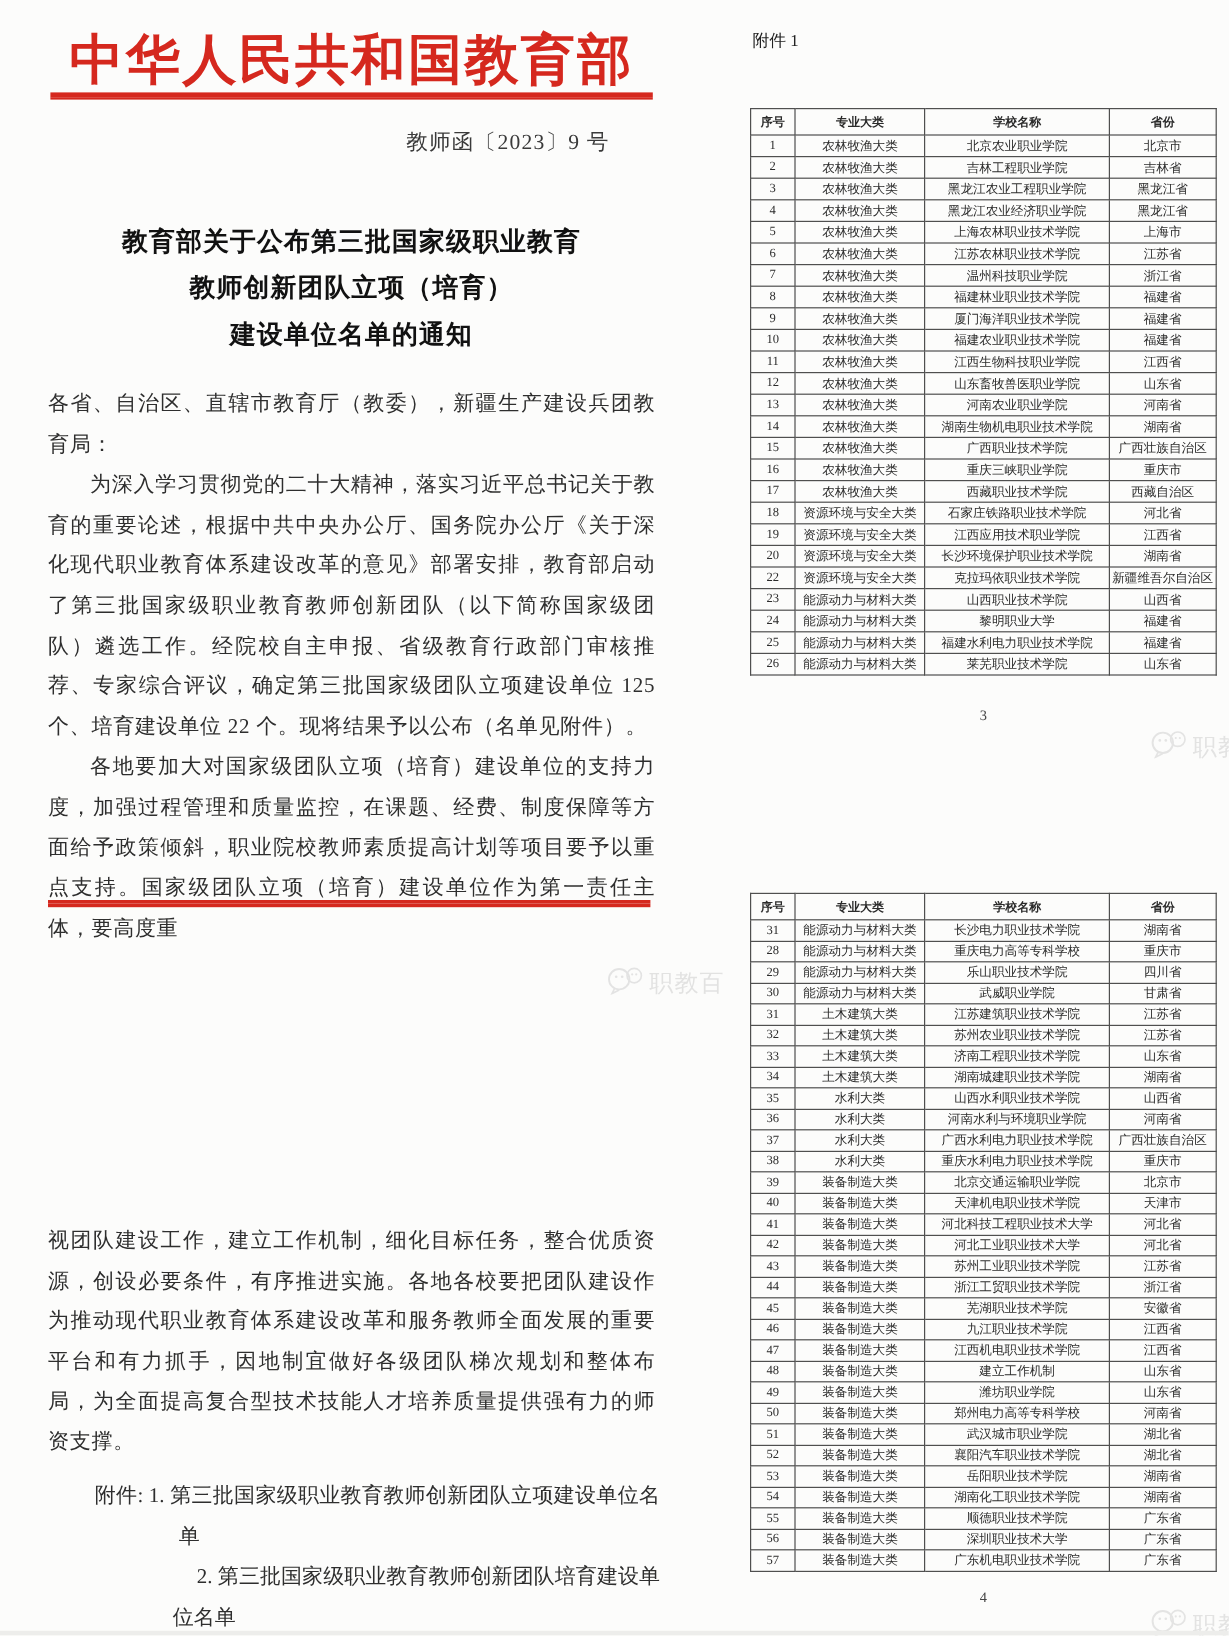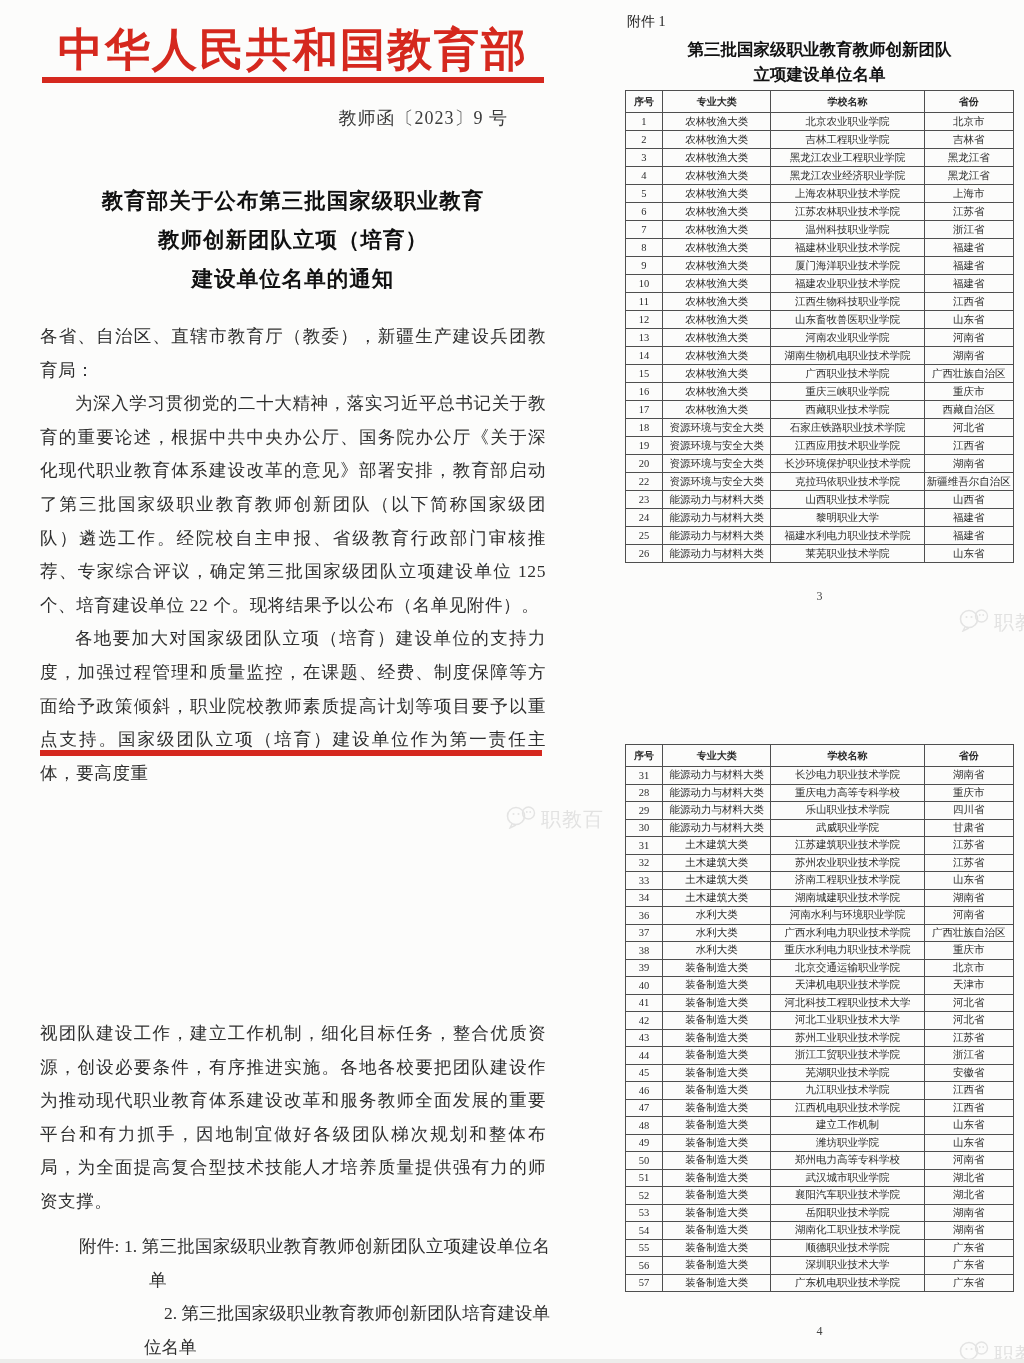--- a/index.html
+++ b/index.html
@@ -45,21 +45,21 @@
     position:absolute; top:750px; left:0; right:4px;
     height:4px; border-top:3px solid #d5281e; border-bottom:3px solid #d5281e;
   }
   .attachments { position:absolute; top:1230px; left:4px; width:100%; }
   .att-line { font-size:17.5px; line-height:33.5px; color:#2e2e2e; text-align:justify; }
   .att-1 { padding-left:105px; text-indent:-70px; }
   .att-2 { padding-left:100px; text-indent:20px; }
 
   
   .right-col { position:absolute; left:625px; top:0; width:389px; height:100%; }
-  .annex-label { position:absolute; top:13px; left:2px; font-size:14px; color:#222; }
+  .annex-label { position:absolute; top:25px; left:2px; font-size:14px; color:#222; }
   .annex-title {
     position:absolute; top:37px; left:0; width:100%;
     text-align:center; font-weight:bold; font-size:16.5px; line-height:25px; color:#111;
   }
   .annex-table { position:absolute; left:0; width:100%; border-collapse:collapse; table-layout:fixed; }
   .t1 { top:90px; }
   .t2 { top:744px; }
   .annex-table th, .annex-table td {
     border:1px solid #4f4f4f; text-align:center; vertical-align:middle;
     font-size:10.5px; color:#2b2b2b; white-space:nowrap; overflow:hidden; padding:0;
@@ -116,24 +116,20 @@
     <div class="att-line att-1">附件: 1. 第三批国家级职业教育教师创新团队立项建设单位名单</div>
     <div class="att-line att-2">2. 第三批国家级职业教育教师创新团队培育建设单位名单</div>
   </div>
 
 </div>
 
 <div class="right-col">
 
   <div class="annex-label">附件 1</div>
 
-  <div class="annex-title">
-    <div>第三批国家级职业教育教师创新团队</div>
-    <div>立项建设单位名单</div>
-  </div>
 
   <table class="annex-table t1">
     <colgroup>
       <col style="width:9.5%">
         <col style="width:28%">
         <col style="width:39.5%">
         <col style="width:23%">
     </colgroup>
     <thead>
       <tr>
@@ -357,20 +353,26 @@
           <td>济南工程职业技术学院</td>
           <td>山东省</td>
         </tr>
         <tr>
           <td>34</td>
           <td>土木建筑大类</td>
           <td>湖南城建职业技术学院</td>
           <td>湖南省</td>
         </tr>
         <tr>
+          <td>35</td>
+          <td>水利大类</td>
+          <td>山西水利职业技术学院</td>
+          <td>山西省</td>
+        </tr>
+        <tr>
           <td>36</td>
           <td>水利大类</td>
           <td>河南水利与环境职业学院</td>
           <td>河南省</td>
         </tr>
         <tr>
           <td>37</td>
           <td>水利大类</td>
           <td>广西水利电力职业技术学院</td>
           <td>广西壮族自治区</td>

